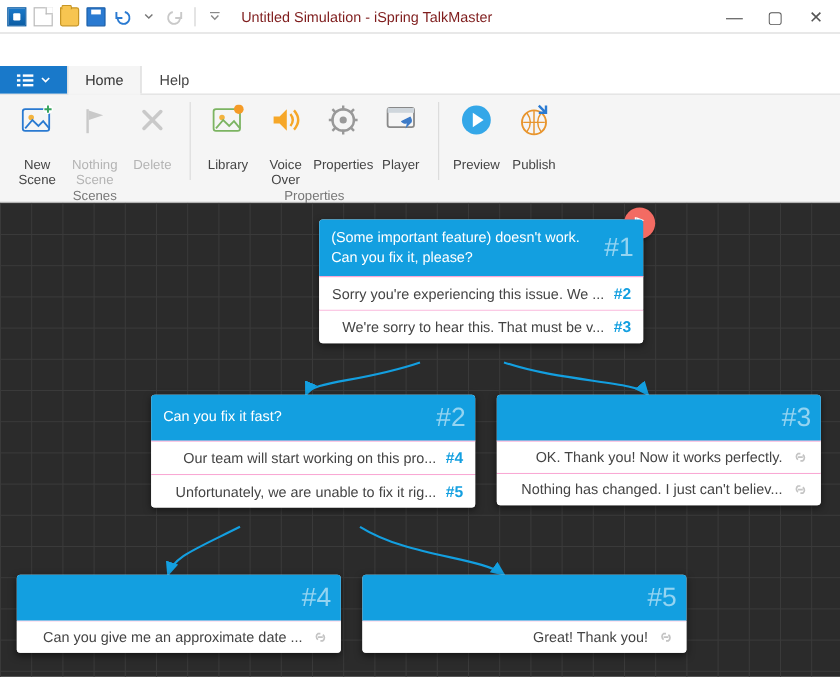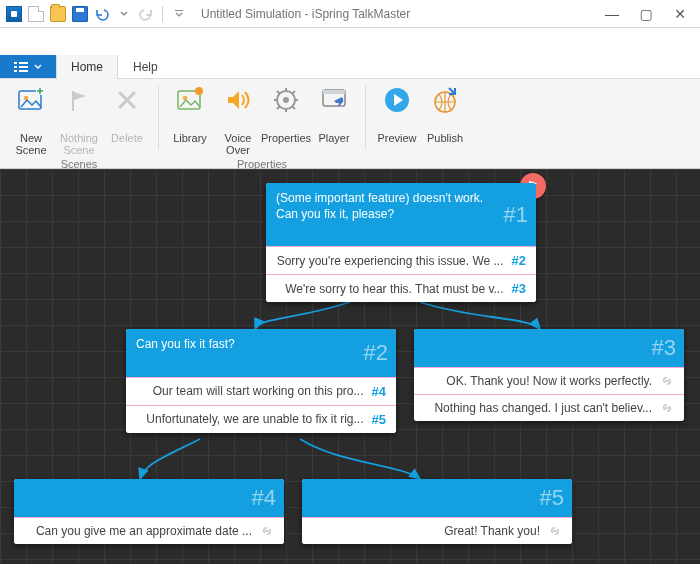--- a/index.html
+++ b/index.html
@@ -32,21 +32,21 @@
   .qat .app-logo::after{content:"";width:6px;height:6px;background:#fff;border-radius:1px;}
   .qat .ico { width:16px; height:16px; display:flex; align-items:center; justify-content:center; position:relative; }
   .ico-newdoc { background:#fff; border:1px solid #bbb;}
   .ico-newdoc::after{content:"";position:absolute;top:-1px;right:-1px;width:5px;height:5px;background:#fff;border-left:1px solid #bbb;border-bottom:1px solid #bbb;}
   .ico-open { background:#f7c551; border:1px solid #c79625; border-radius:0 2px 2px 2px;}
   .ico-open::before{content:"";position:absolute;top:-3px;left:0;width:7px;height:3px;background:#f7c551;border:1px solid #c79625;border-bottom:none;border-radius:2px 2px 0 0;}
   .ico-save { width:14px;height:14px;background:#2a7ad1;border:1px solid #1c5fa8;border-radius:1px;}
   .ico-save::after{content:"";position:absolute;top:1px;left:3px;width:8px;height:4px;background:#fff;}
   .ico-undo svg, .ico-redo svg { display:block;}
   .qat .sep { width:1px;height:16px;background:#d3d3d3;margin:0 2px;}
-  .titlebar .title { flex:1; text-align: left; padding-left: 14px; color:#737373; font-size:12px; }
+  .titlebar .title { flex:1; text-align: left; padding-left: 14px; color:#7f1d1d; font-size:12px; }
   .winbtns { display:flex; gap:18px; padding-right:6px;}
   .winbtns span { width:16px; text-align:center; color:#555; font-size:14px; cursor:default;}
 
   
   .ribbon-tabs {
     display:flex; align-items:stretch; height:24px;
     border-bottom:1px solid #dadada; background:#fff;margin-top:27px;
   }
   .file-tab {
     background:#1979ca; color:#fff; display:flex; align-items:center;
@@ -102,21 +102,21 @@
     background-size: 26px 26px;
   }
   svg.links { position:absolute; inset:0; pointer-events:none; }
 
   .node {
     position:absolute; background:#fff; border-radius:3px;
     box-shadow: 0 2px 6px rgba(0,0,0,.5);
     overflow:visible;
   }
   .node-head {
-    background:#139fe0; color:#fff; padding:8px 40px 24px 10px;
+    background:#139fe0; color:#fff; padding:8px 40px 8px 10px;
     font-size:12px; line-height:1.3; border-radius:3px 3px 0 0;
     position:relative; min-height:38px; display:flex; align-items:center;
   }
   .node-head .num {
     position:absolute; right:8px; top:50%; transform:translateY(-50%);
     font-size:22px; color:rgba(255,255,255,.55); font-weight:400;
   }
   .node .flag {
     position:absolute; top:-10px; right:-10px; width:26px;height:26px;
     background:#f36b63; border-radius:50%; display:flex;align-items:center;justify-content:center;

